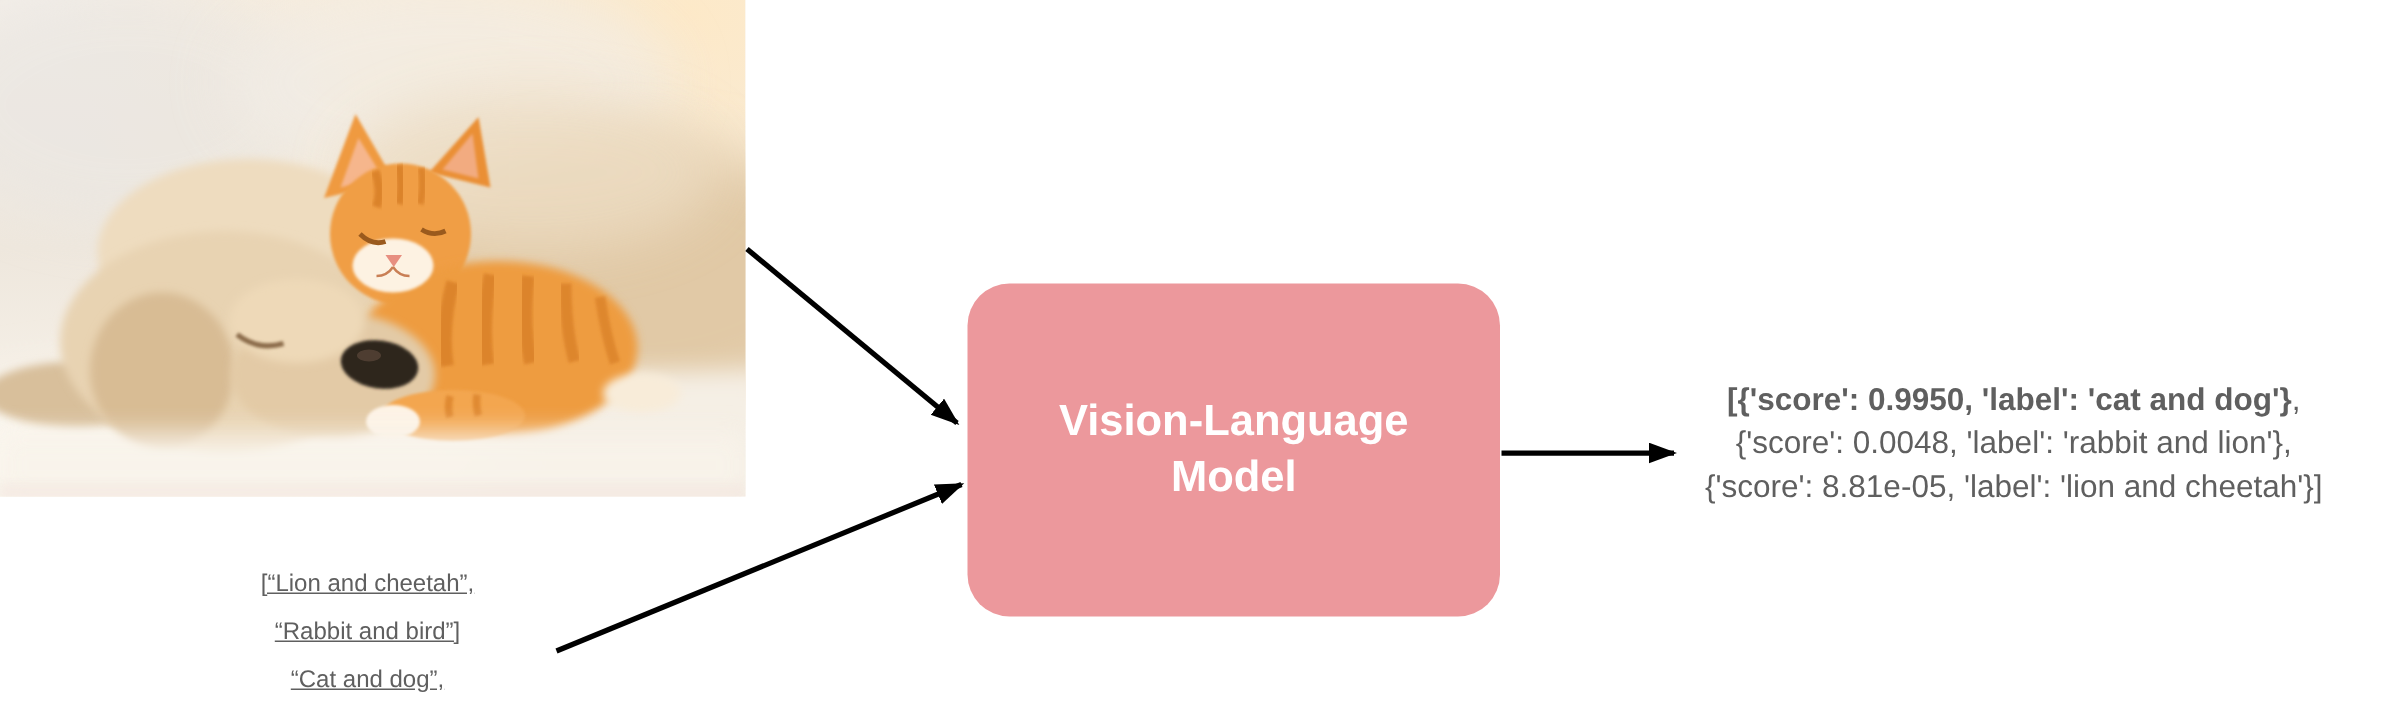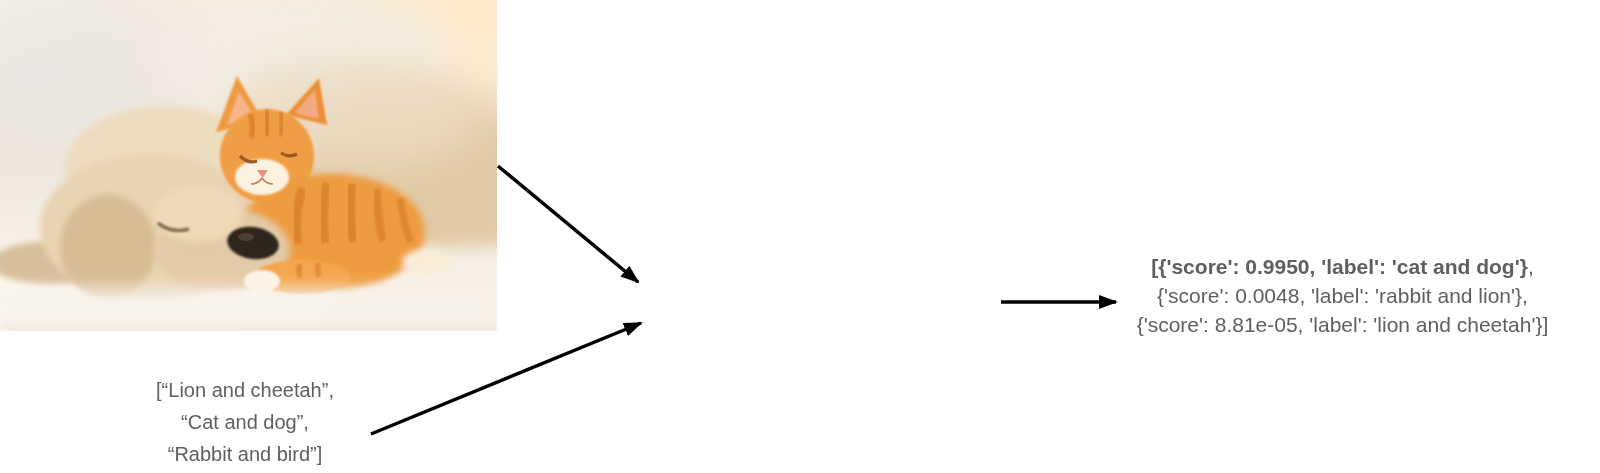--- a/index.html
+++ b/index.html
@@ -16,23 +16,24 @@
     left: 0; top: 0;
     width: 497px; height: 331px;
     overflow: hidden;
   }
   .photo svg { display: block; }
   .prompt-list {
     position: absolute;
     left: 105px; top: 374px;
     width: 280px;
     text-align: center;
-    font-size: 20px;
+    font-size: 16px;
     line-height: 32px;
     color: #5f5f5f;
+    text-decoration: underline;
   }
   .vlm-box {
     position: absolute;
     left: 645px; top: 189px;
     width: 355px; height: 222px;
     background: #EC989C;
     border-radius: 28px;
     display: flex;
     align-items: center;
     justify-content: center;
@@ -144,24 +145,28 @@
       <ellipse cx="262" cy="281" rx="18" ry="11" fill="#fdf3e6" filter="url(#b1)"></ellipse>
       <ellipse cx="428" cy="262" rx="26" ry="13" fill="#f8ecd9" filter="url(#b3)"></ellipse>
 
       <rect x="0" y="288" width="497" height="45" fill="#f8f3ea" opacity="0.85" filter="url(#b8)"></rect>
       <rect x="0" y="322" width="497" height="12" fill="#f3e4de" opacity="0.5" filter="url(#b3)"></rect>
     </svg>
   </div>
 
   <div class="prompt-list">
     <div>[“Lion and cheetah”,</div>
+    <div>“Rabbit and bird”]</div>
     <div>“Cat and dog”,</div>
-    <div>“Rabbit and bird”]</div>
   </div>
 
+  <div class="vlm-box">
+    <span class="vlm-label">Vision-Language
+Model</span>
+  </div>
 
   <div class="output-text">
     <div><span class="bold-seg">[{'score': 0.9950, 'label': 'cat and dog'}</span><span>,</span></div>
     <div>{'score': 0.0048, 'label': 'rabbit and lion'},</div>
     <div>{'score': 8.81e-05, 'label': 'lion and cheetah'}]</div>
   </div>
 
   <svg class="arrows-layer" width="1600" height="473" viewBox="0 0 1600 473">
     <defs>
       <marker id="arrowhead" markerUnits="userSpaceOnUse" markerWidth="22" markerHeight="16" refX="17" refY="7" orient="auto">

